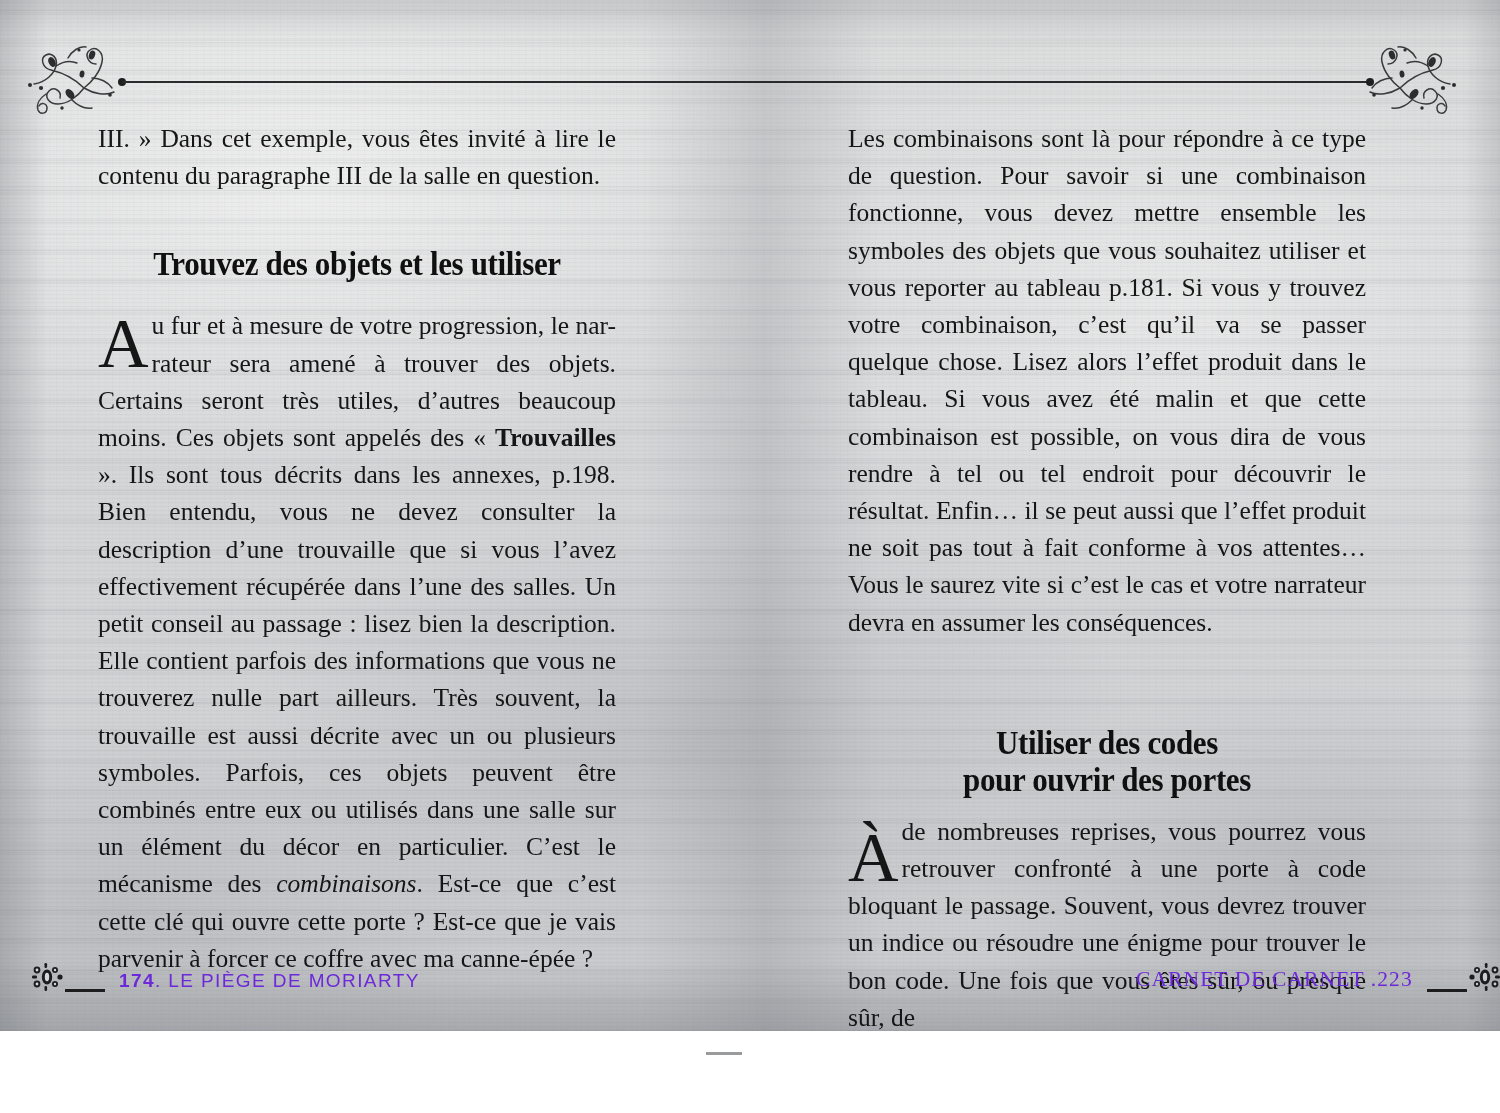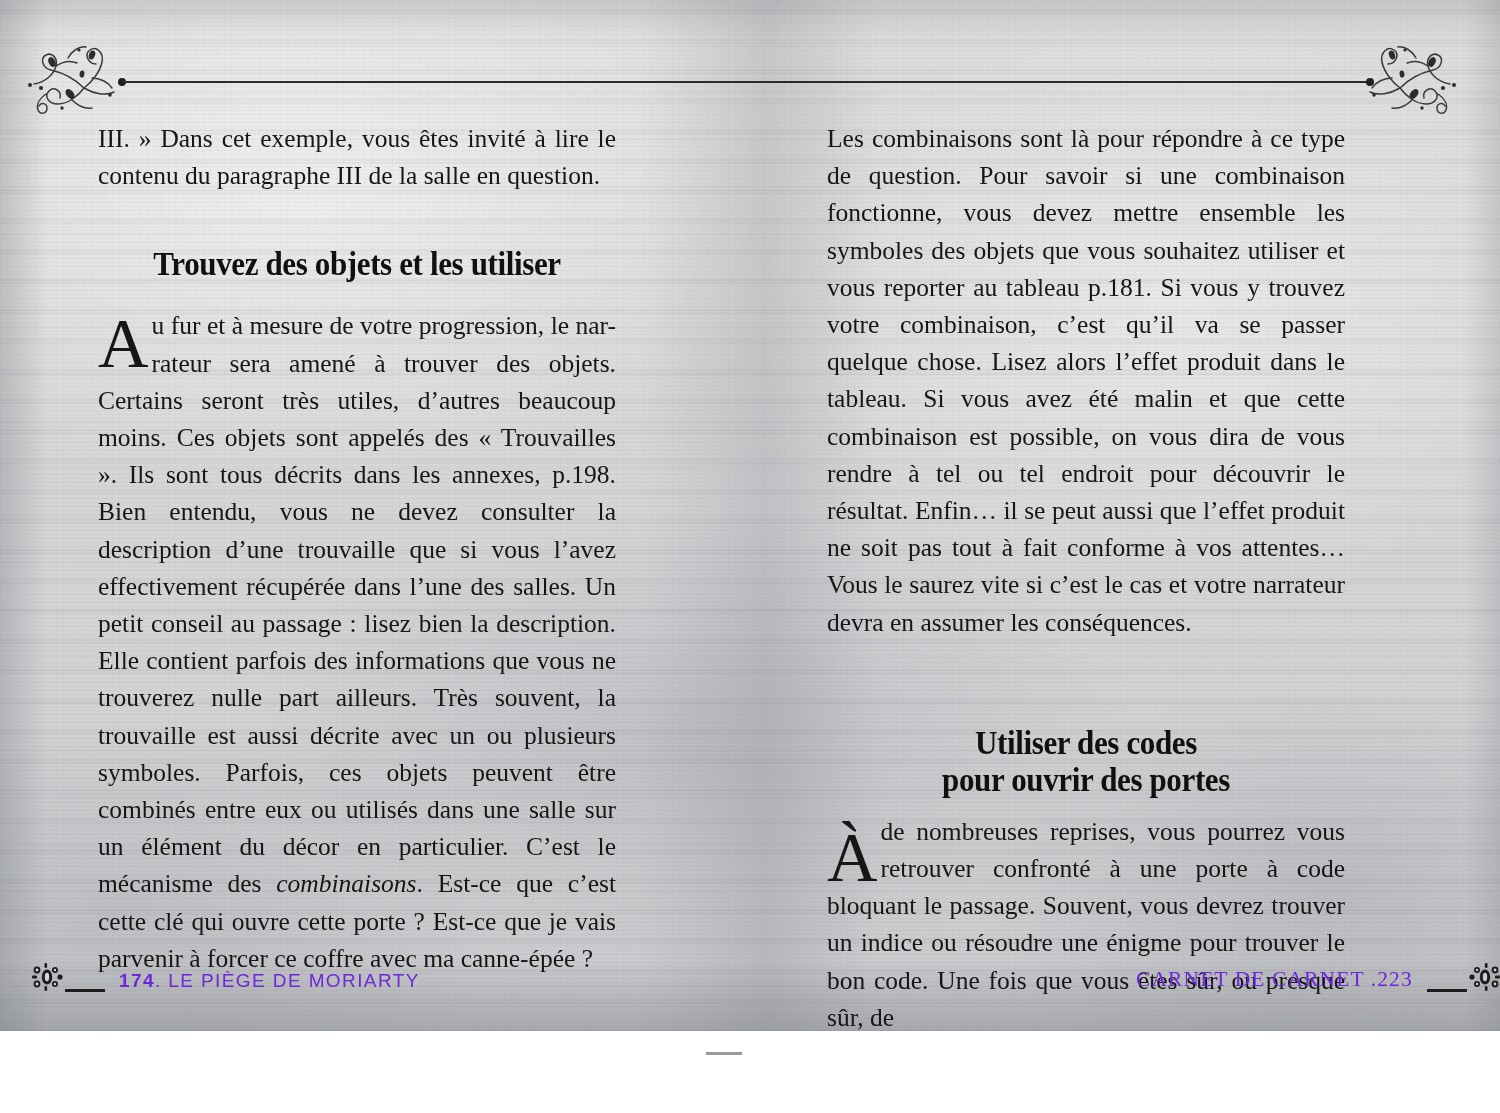--- a/index.html
+++ b/index.html
@@ -135,21 +135,21 @@
     top: 120px;
     width: 518px;
     color: #161617;
     font-size: 25.5px;
     line-height: 37.2px;
     text-align: justify;
     text-justify: inter-word;
     hyphens: manual;
   }
   #column-left  { left: 98px; }
-  #column-right { left: 827px; }
+  #column-right { left: 848px; }
 
   .body-para {
     margin: 0;
     text-align: justify;
   }
 
   
   .dropcap-para { position: relative; }
   .dropcap-para .dropcap {
     float: left;
@@ -159,21 +159,21 @@
     padding: 4px 2px 0 0;
     margin: 0 1px -6px 0;
     font-family: "Liberation Serif", serif;
   }
   .dropcap-para .dropcap.accented {
     font-size: 70px;
     line-height: 0.72;
     padding-top: 20px;
   }
 
-  b, strong { font-weight: 400; }
+  b, strong { font-weight: 700; }
   i, em { font-style: italic; }
 
   
   .section-heading {
     margin: 52px 0 24px 0;
     text-align: center;
     font-family: "Liberation Serif", serif;
     font-weight: 700;
     font-size: 33px;
     line-height: 37px;

